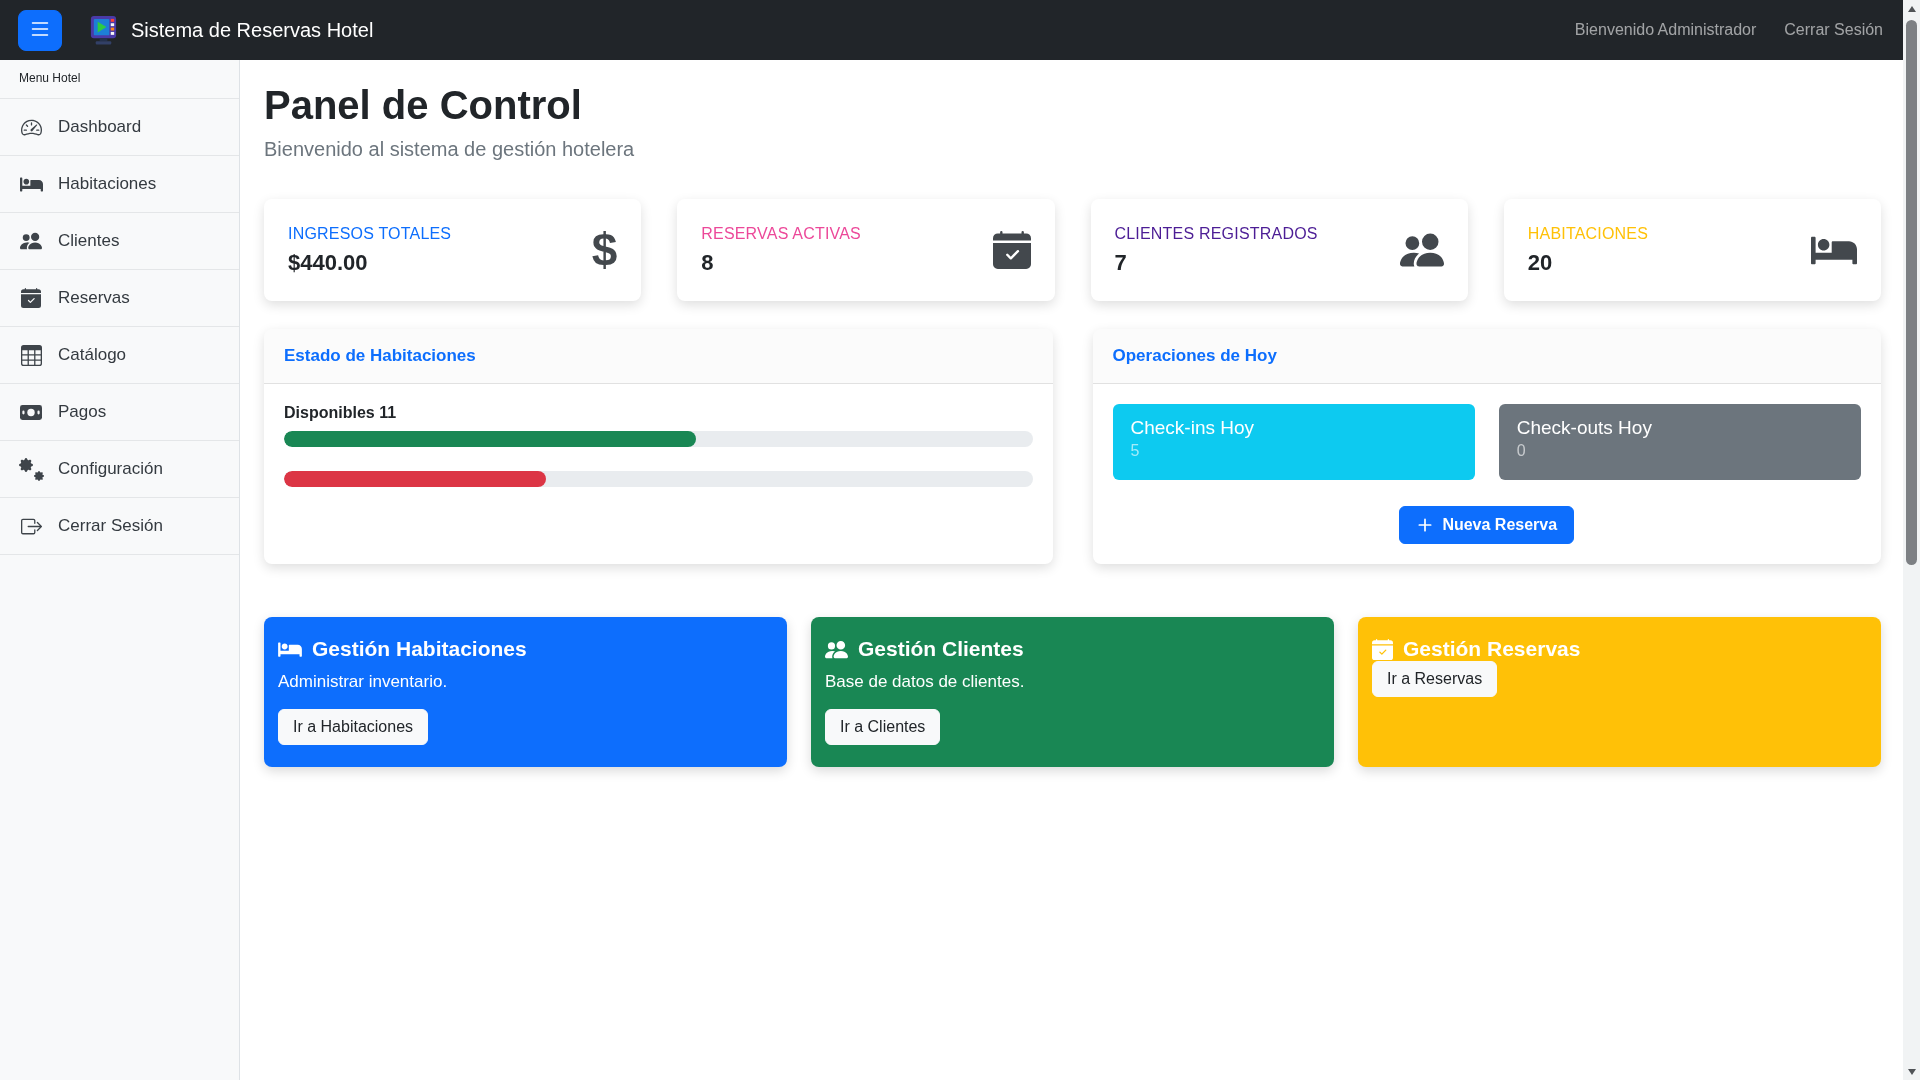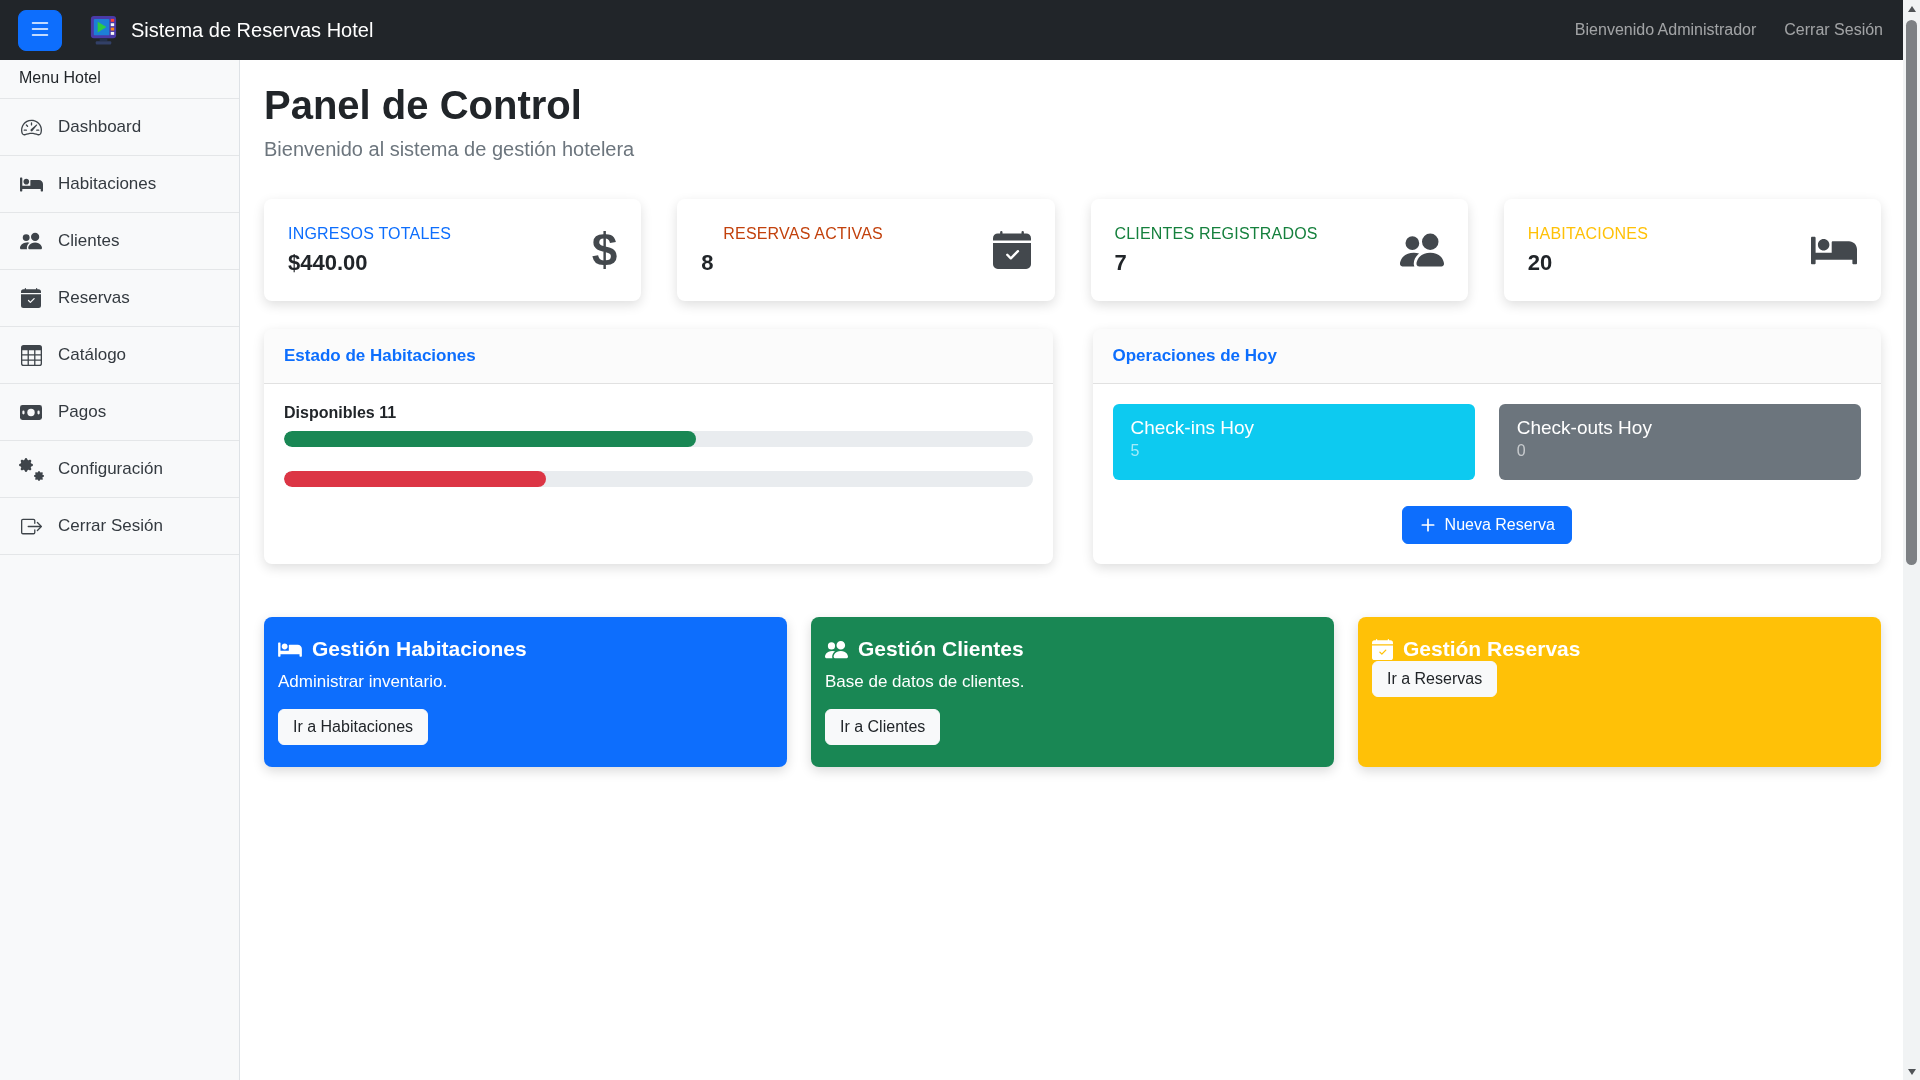--- a/index.html
+++ b/index.html
@@ -14,21 +14,21 @@
   .app-logo { margin-left:26px; display:flex; align-items:center; }
   .brand { color:#ffffff; font-size:20px; margin-left:12px; }
   .nav-right { margin-left:auto; display:flex; align-items:center; gap:28px; }
   .nav-welcome { color:rgba(255,255,255,.58); font-size:16px; }
   .nav-logout { color:rgba(255,255,255,.58); font-size:16px; text-decoration:none; cursor:pointer; }
 
   
   .sidebar { position:fixed; top:57px; left:0; bottom:0; width:240px; background:#f8f9fa;
     border-right:1px solid #dee2e6; }
   .sidebar-header { height:42px; display:flex; align-items:center; padding-left:19px;
-    font-size:16px; color:#212529; border-bottom:1px solid #e4e6e8; }
+    font-size:12px; color:#212529; border-bottom:1px solid #e4e6e8; }
   .side-item { height:57px; display:flex; align-items:center; gap:15px; padding-left:19px;
     border-bottom:1px solid #e4e6e8; font-size:17px; color:#343a40; text-decoration:none; cursor:pointer; }
   .sicon { width:24px; height:24px; display:flex; align-items:center; justify-content:center;
     color:#3e444a; flex:0 0 24px; }
   .gears { position:relative; }
   .gears .g1 { position:absolute; top:1px; left:0; }
   .gears .g2 { position:absolute; bottom:0; right:-1px; }
 
   
   .content { margin-left:240px; margin-right:17px; padding:26px 22px 24px 24px; }
@@ -54,21 +54,21 @@
   .progress:last-child { margin-bottom:0; }
   .progress-fill { height:100%; border-radius:8px; }
 
   .ops-row { display:flex; gap:24px; }
   .ops-box { flex:1; border-radius:6px; padding:13px 18px; color:#fff; min-height:76px; }
   .ops-box-title { font-size:19px; }
   .ops-box-value { font-size:16px; color:rgba(255,255,255,.62); margin-top:3px; }
   .ops-actions { margin-top:26px; text-align:center; }
   .btn-primary { display:inline-flex; align-items:flex-start; gap:8px; background:#0d6efd; color:#fff;
     border:1px solid #0d6efd; border-radius:6px; padding:9px 16px; font-size:16px;
-    font-family:"Liberation Sans",sans-serif; cursor:pointer; }
+    font-family:"Liberation Sans",sans-serif; cursor:pointer;font-weight:bold; }
 
   .actions-row { display:flex; gap:24px; }
   .action-card { flex:1; border-radius:8px; box-shadow:0 4px 12px rgba(0,0,0,.15);
     padding:20px 14px 22px; color:#fff; min-height:137px; }
   .action-title { display:flex; align-items:center; gap:10px; font-size:21px; font-weight:700; }
   .action-text { font-size:17px; margin:11px 0 17px; }
   .btn-light { background:#f8f9fa; color:#212529; border:1px solid #f8f9fa; border-radius:6px;
     padding:8px 14px; font-size:16px; font-family:"Liberation Sans",sans-serif; cursor:pointer; }
 
   
@@ -213,33 +213,33 @@
         <div class="stat-label" style="color: rgb(13, 110, 253);">INGRESOS TOTALES</div>
         <div class="stat-value">$440.00</div>
       </div>
       <div class="stat-icon">
         <span class="dollar-glyph">$</span>
       </div>
     </div>
 
     <div class="stat-card">
       <div>
-        <div class="stat-label" style="color: #c2410c; margin-left: 22px;">RESERVAS ACTIVAS</div>
+        <div class="stat-label" style="color: #ec4899;">RESERVAS ACTIVAS</div>
         <div class="stat-value">8</div>
       </div>
       <div class="stat-icon">
         <svg width="38" height="38" viewBox="0 0 16 16" fill="currentColor">
             <path d="M4 .5a.5.5 0 0 0-1 0V1H2a2 2 0 0 0-2 2v1h16V3a2 2 0 0 0-2-2h-1V.5a.5.5 0 0 0-1 0V1H4V.5ZM16 14V5H0v9a2 2 0 0 0 2 2h12a2 2 0 0 0 2-2Zm-5.146-5.146-3 3a.5.5 0 0 1-.708 0l-1.5-1.5a.5.5 0 0 1 .708-.708L7.5 10.793l2.646-2.647a.5.5 0 0 1 .708.708Z"></path>
           </svg>
       </div>
     </div>
 
     <div class="stat-card">
       <div>
-        <div class="stat-label" style="color: #15803d;">CLIENTES REGISTRADOS</div>
+        <div class="stat-label" style="color: #4c1d95;">CLIENTES REGISTRADOS</div>
         <div class="stat-value">7</div>
       </div>
       <div class="stat-icon">
         <svg width="44" height="44" viewBox="0 0 16 16" fill="currentColor">
             <path d="M7 14s-1 0-1-1 1-4 5-4 5 3 5 4-1 1-1 1H7Zm4-6a3 3 0 1 0 0-6 3 3 0 0 0 0 6Zm-5.784 6A2.238 2.238 0 0 1 5 13c0-1.355.68-2.75 1.936-3.72A6.325 6.325 0 0 0 5 9c-4 0-5 3-5 4s1 1 1 1h4.216ZM4.5 8a2.5 2.5 0 1 0 0-5 2.5 2.5 0 0 0 0 5Z"></path>
           </svg>
       </div>
     </div>
 
     <div class="stat-card">

